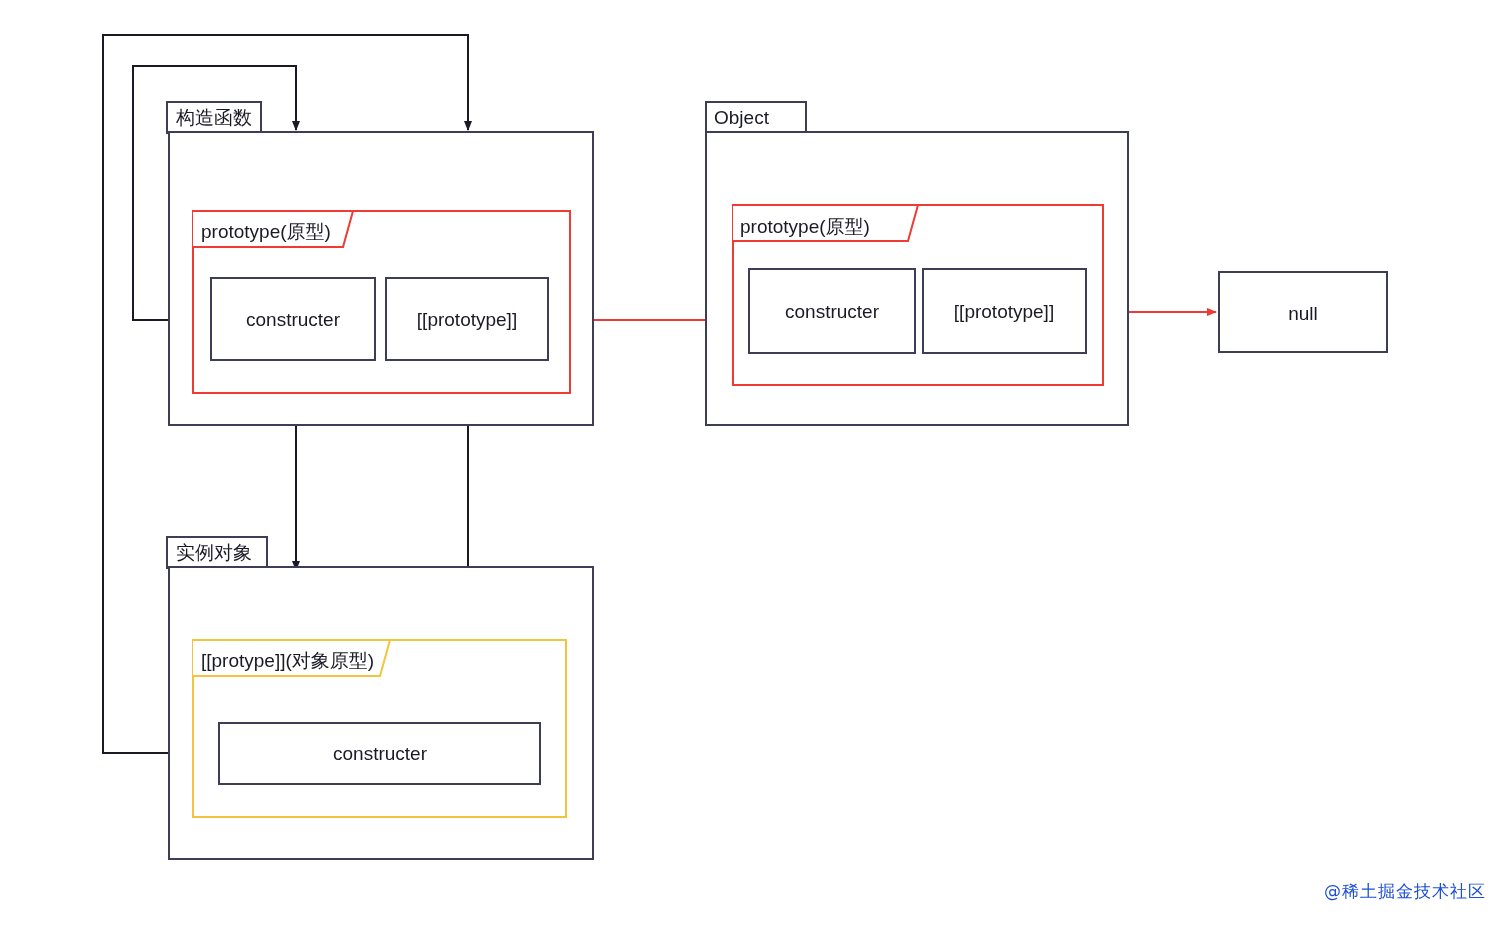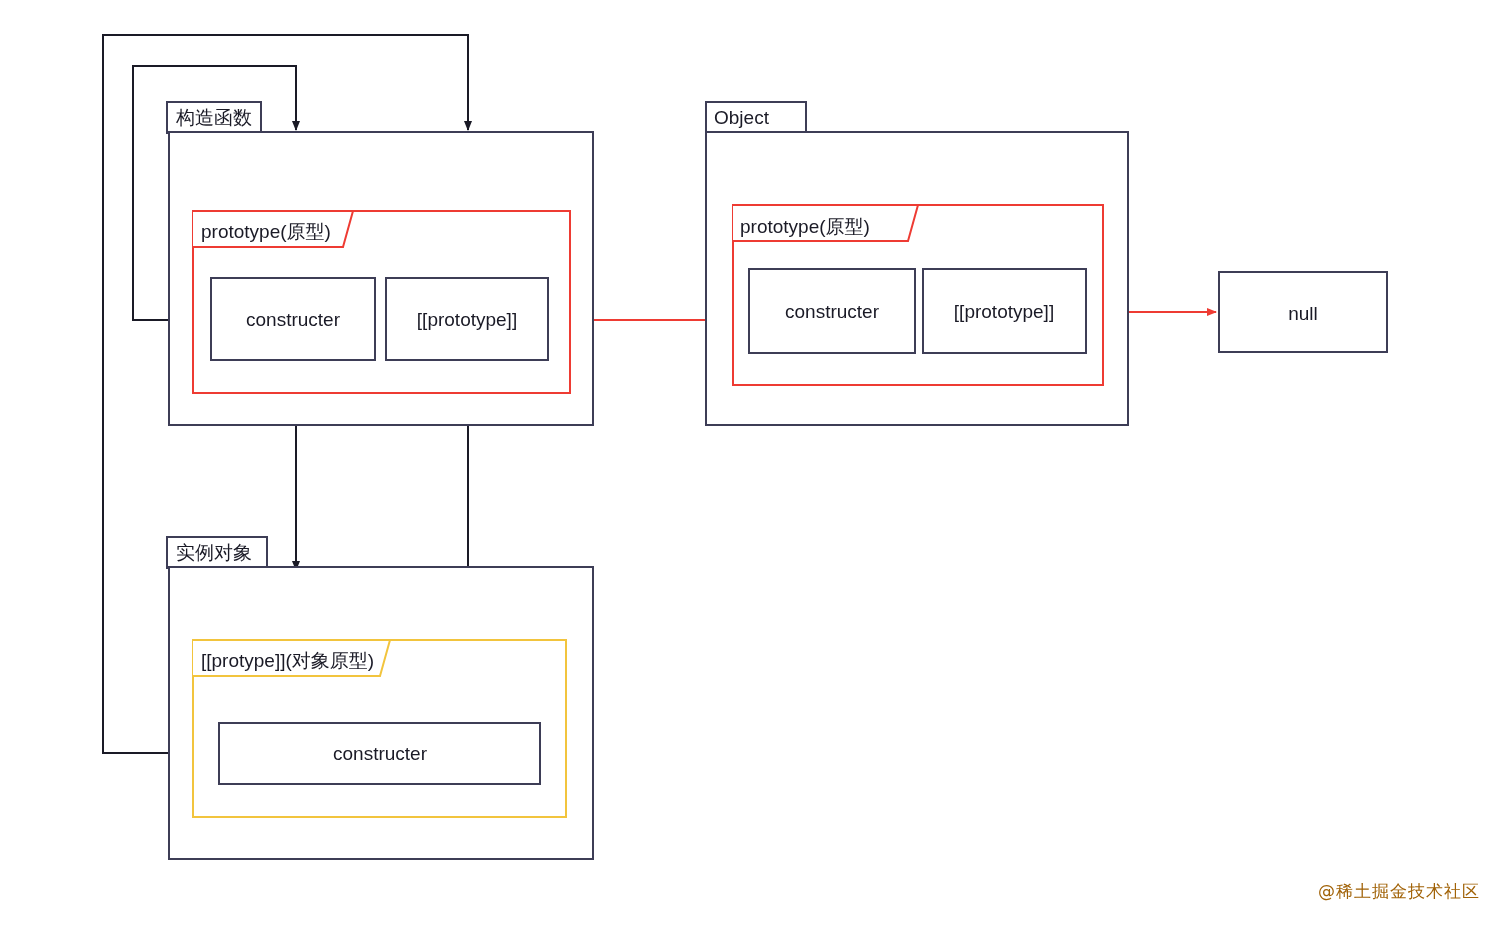--- a/index.html
+++ b/index.html
@@ -32,24 +32,24 @@
     font-size: 19px;
     fill: #1a1a26;
   }
   .box-label {
     font-size: 19px;
     fill: #1a1a26;
     text-anchor: middle;
   }
   .watermark {
     position: absolute;
-    right: 32px;
+    right: 26px;
     bottom: 28px;
     font-size: 17px;
-    color: #a16207;
+    color: #1d4ed8;
     letter-spacing: 1px;
     font-family: "DejaVu Sans", "Liberation Sans", sans-serif;
     white-space: nowrap;
     user-select: none;
   }
 </style>
 </head>
 <body>
 
 <div id="canvas">

